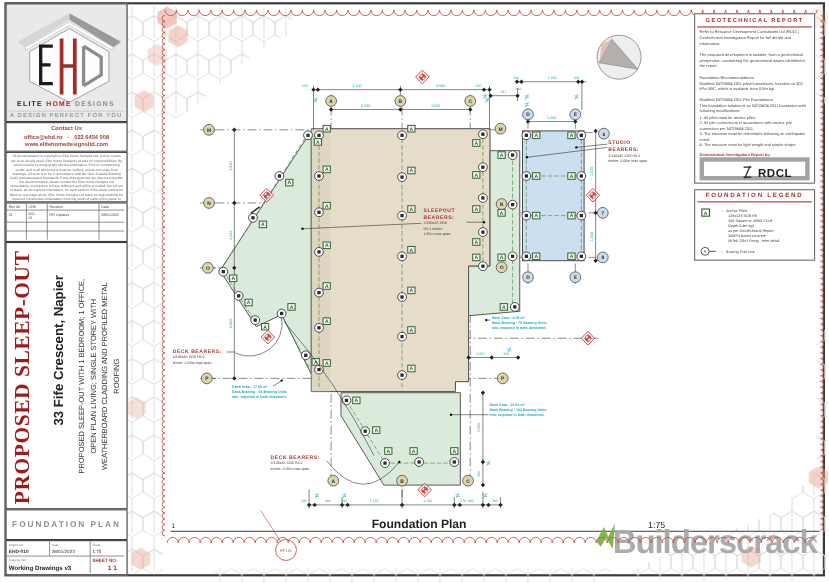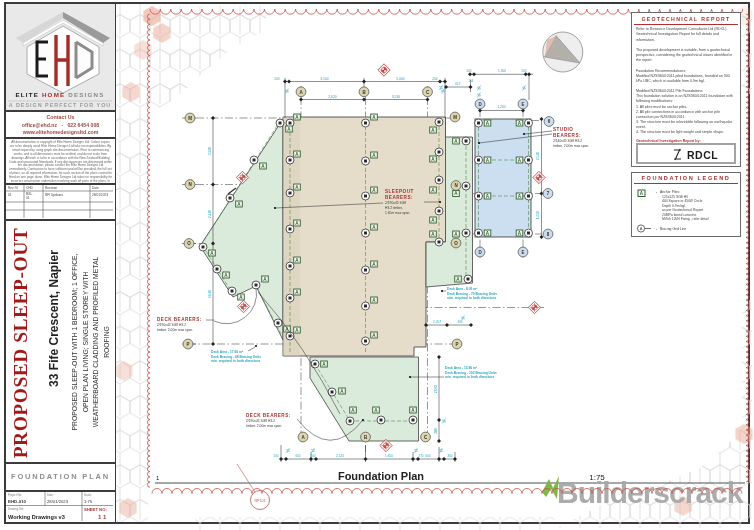--- a/index.html
+++ b/index.html
@@ -549,21 +549,21 @@
  Modified NZS3604:2011 piled foundations, founded on 300 kPa UBC, which is available from 0.9m bgl.<br><br>
  Modified NZS3604:2011 Pile Foundations:<br>
  This foundation solution is an NZS3604:2011 foundation with following modifications:<br>
  1. All piles must be anchor piles.<br>
  2. All pile connections in accordance with anchor pile connection per NZS3604:2011.<br>
  3. The structure must be relevelable following an earthquake event.<br>
  4. The structure must be light weight and simple shape.
  </div>
  <div style="font-size:3.6px;color:#b03030;font-weight:bold;padding:1px 4px 0 4px">Geotechnical Investigation Report by:</div>
 
- <div class="abs" style="left:4px;top:130px;width:100px;height:21px;border:2px solid #a3a3a3">
+ <div class="abs" style="left:4px;top:130px;width:100px;height:21px;border:4px solid #a3a3a3">
   <svg width="98" height="19">
    <path d="M36,5 h7 M36,14 h7 M42,4 L37,15" stroke="#222" stroke-width="1.1" fill="none"></path>
    <text x="49" y="14" font-size="10.5" font-weight="bold" fill="#1c1c1c" letter-spacing="0.5">RDCL</text>
   </svg>
  </div>
 </div>
 
 <div class="abs" style="left:631px;top:172px;width:110px;height:65px;border:1px solid #6a6a6a;background:#fff;z-index:2">
  <div style="text-align:center;font-size:5.6px;font-weight:bold;color:#b03030;letter-spacing:1.6px;padding-top:2px">FOUNDATION LEGEND</div>
  <div style="border-top:0.8px solid #b03030;margin:1.5px 2px 0 2px"></div>

